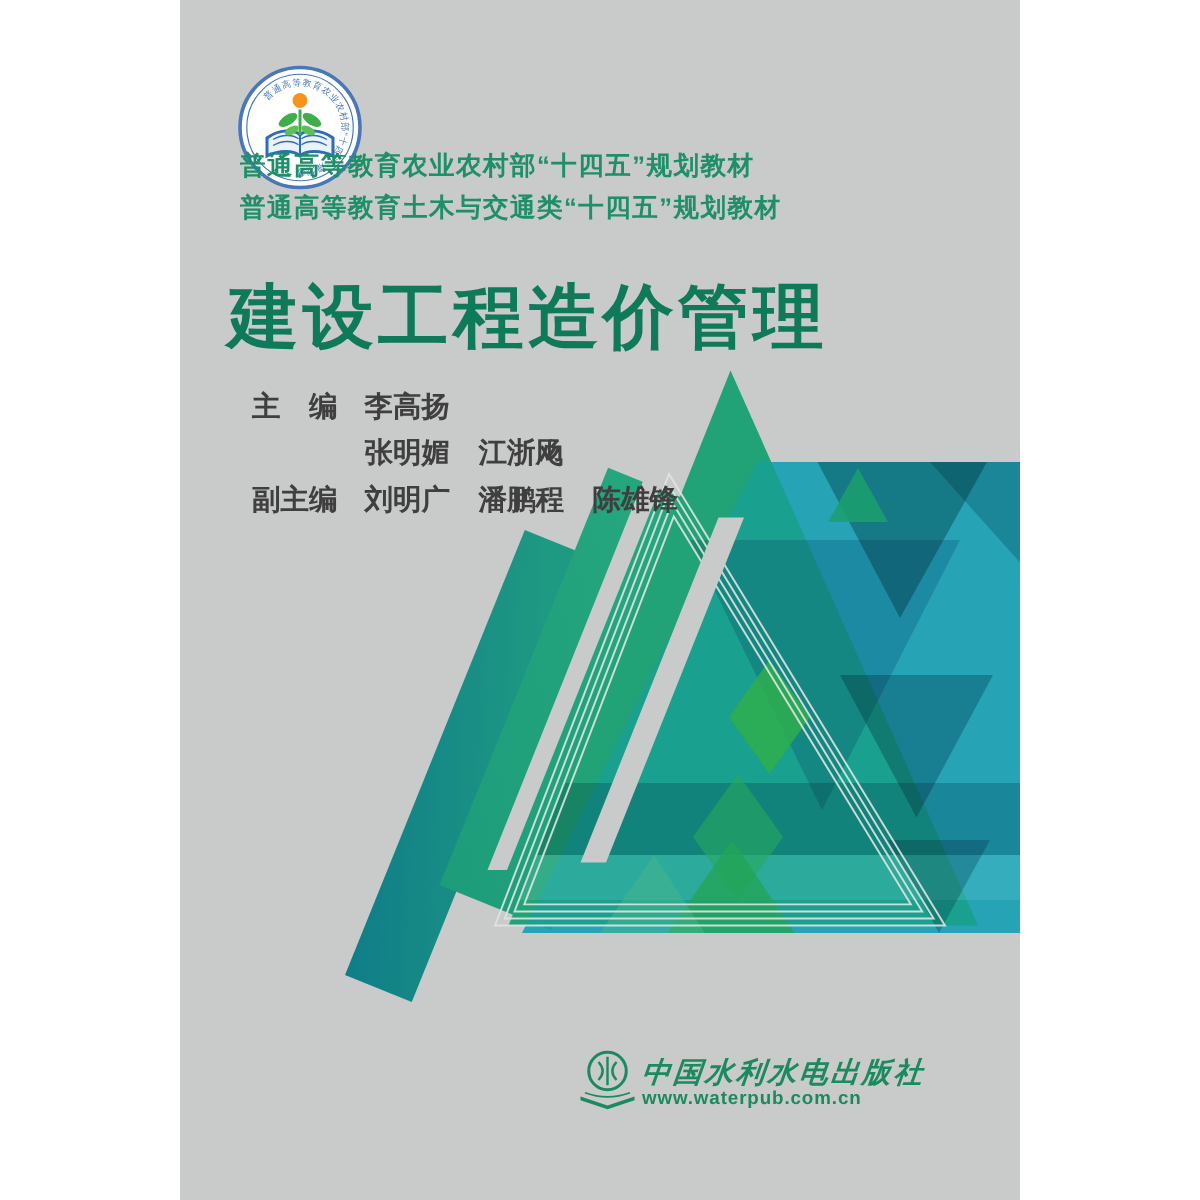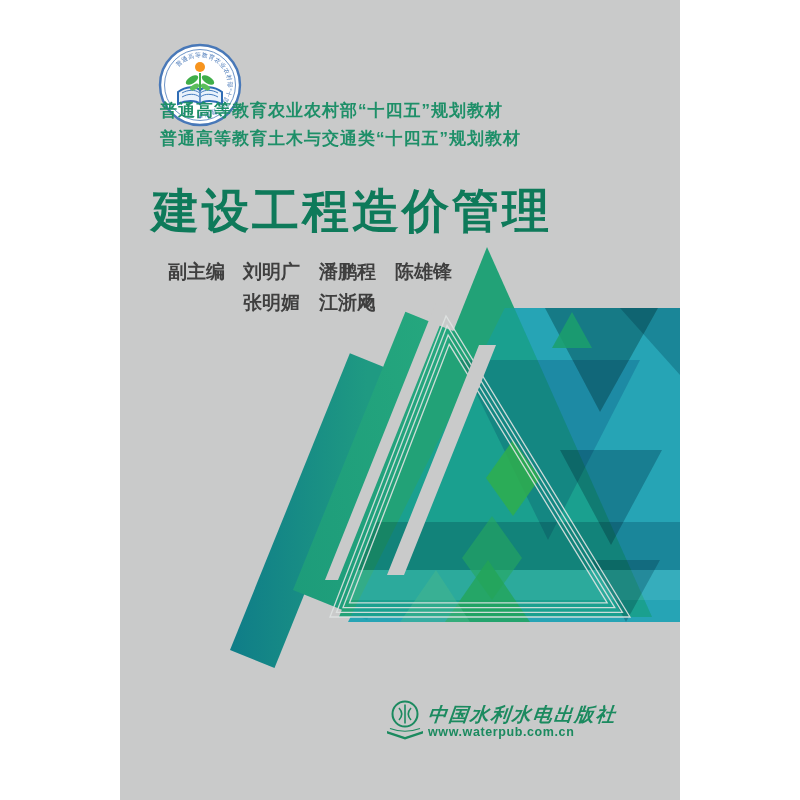--- a/index.html
+++ b/index.html
@@ -131,26 +131,30 @@
 
     <div class="series">
       <div>普通高等教育农业农村部“十四五”规划教材</div>
       <div>普通高等教育土木与交通类“十四五”规划教材</div>
     </div>
 
     <div class="title">建设工程造价管理</div>
 
     <div class="editors">
       <div class="edrow">
-        <span class="edlabel">副主编</span>
-        <span class="ednames">刘明广　潘鹏程　陈雄锋</span>
+        <span class="edlabel">主　编</span>
+        <span class="ednames">李高扬</span>
       </div>
       <div class="edrow">
         <span class="edlabel"></span>
         <span class="ednames">张明媚　江浙飏</span>
+      </div>
+      <div class="edrow">
+        <span class="edlabel">副主编</span>
+        <span class="ednames">刘明广　潘鹏程　陈雄锋</span>
       </div>
     </div>
 
     <div class="pub">
       <svg class="pubmark" viewBox="0 0 46 46">
         <circle cx="23" cy="16" r="12.5" fill="none" stroke="#1b8a5f" stroke-width="2"></circle>
         <path d="M23,6.5 L23,25.5" stroke="#1b8a5f" stroke-width="1.6" fill="none"></path>
         <path d="M17,10 q5.5,6 0,12 M29,10 q-5.5,6 0,12" stroke="#1b8a5f" stroke-width="1.6" fill="none"></path>
         <path d="M5,33 L23,39 L41,33 L41,35.5 L23,41.5 L5,35.5 Z" fill="#1b8a5f"></path>
         <path d="M8,30.5 Q23,36 38,30.5" stroke="#1b8a5f" stroke-width="1.2" fill="none"></path>

